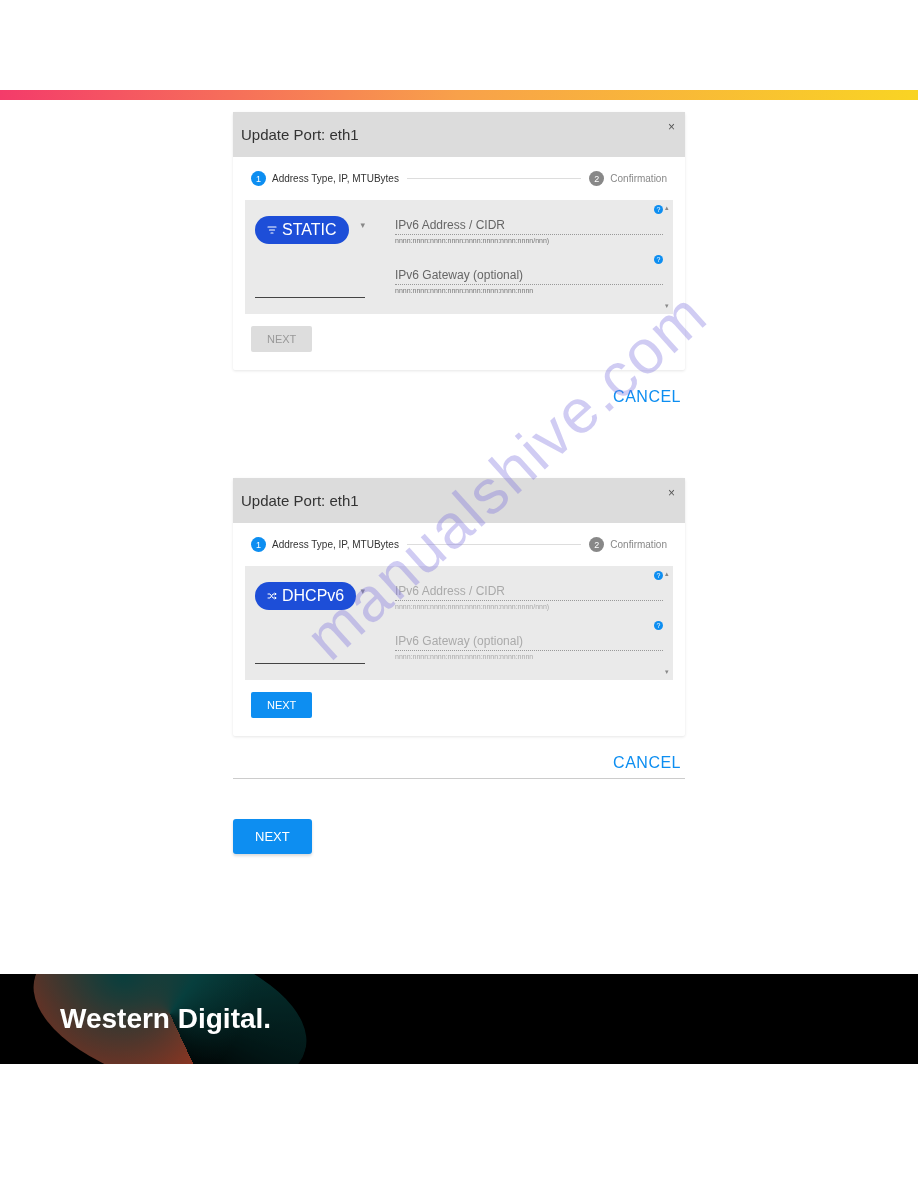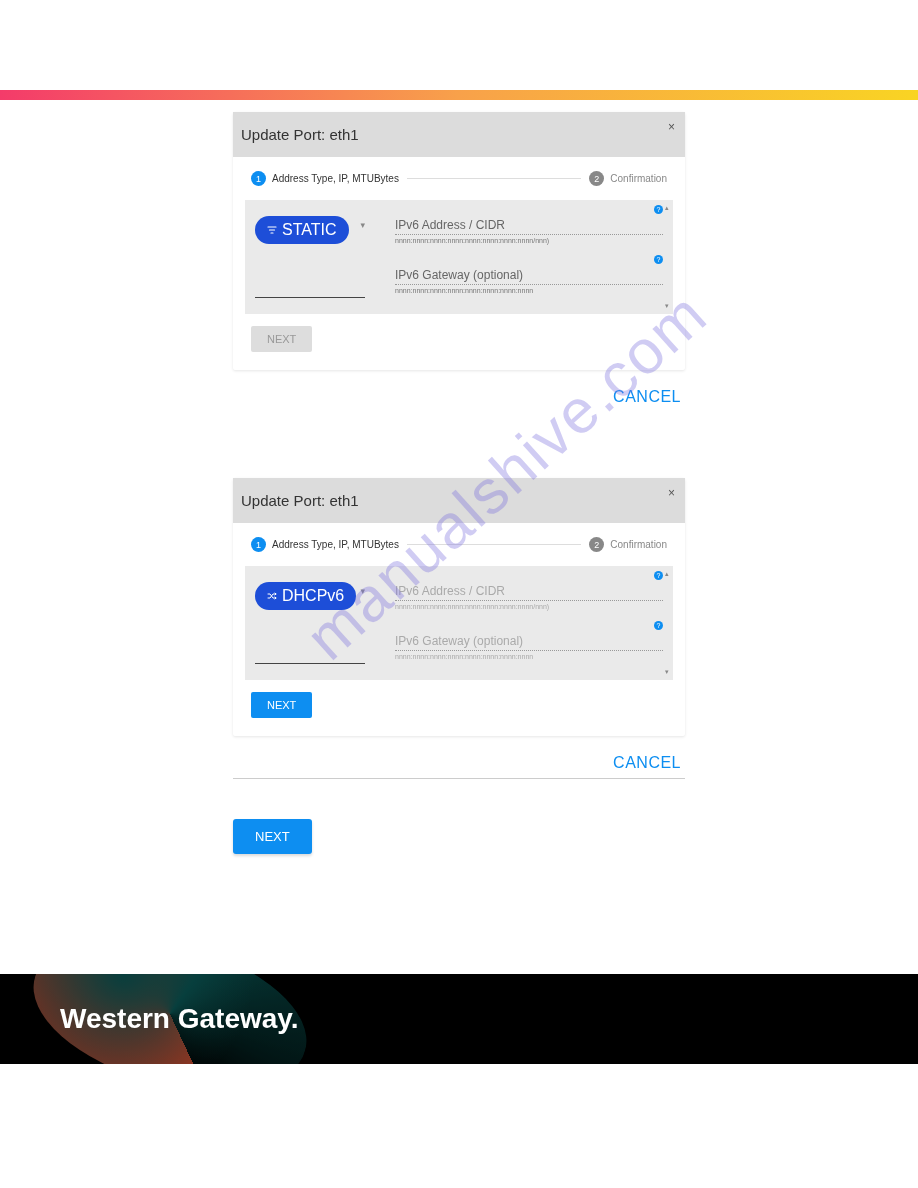--- a/index.html
+++ b/index.html
@@ -330,15 +330,15 @@
 
   <div class="big-next">NEXT</div>
 
 </div>
 
 <div class="watermark">manualshive.com</div>
 
 <div class="footer">
   <div class="footer-art"></div>
   <div class="footer-logo">
-    <span>Western Gateway.</span>
+    <span>Western Digital.</span>
   </div>
 </div>
 
 </body></html>

